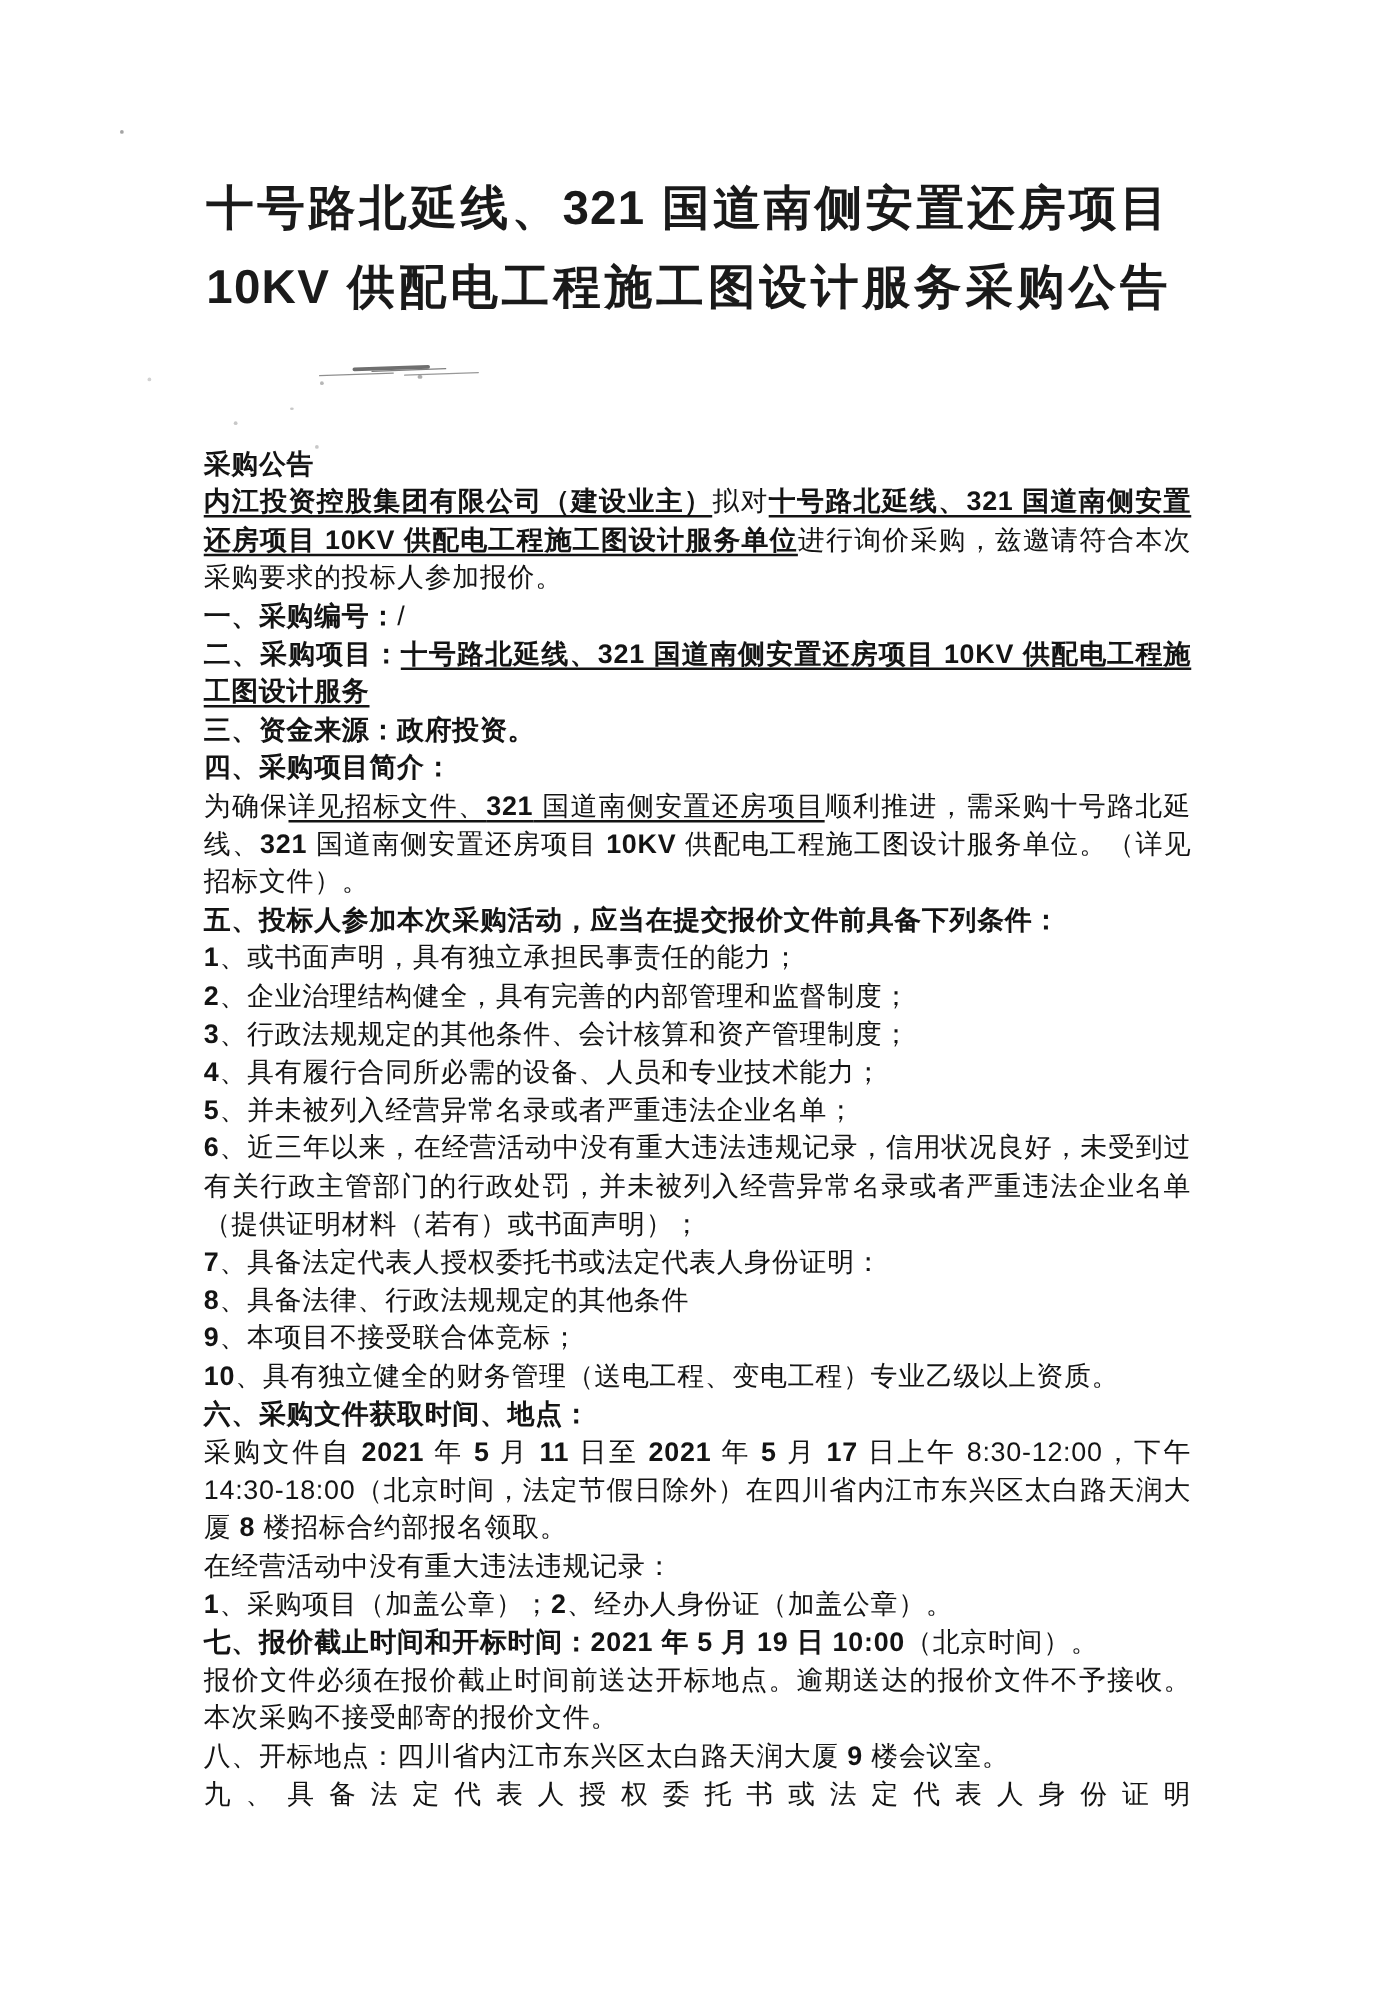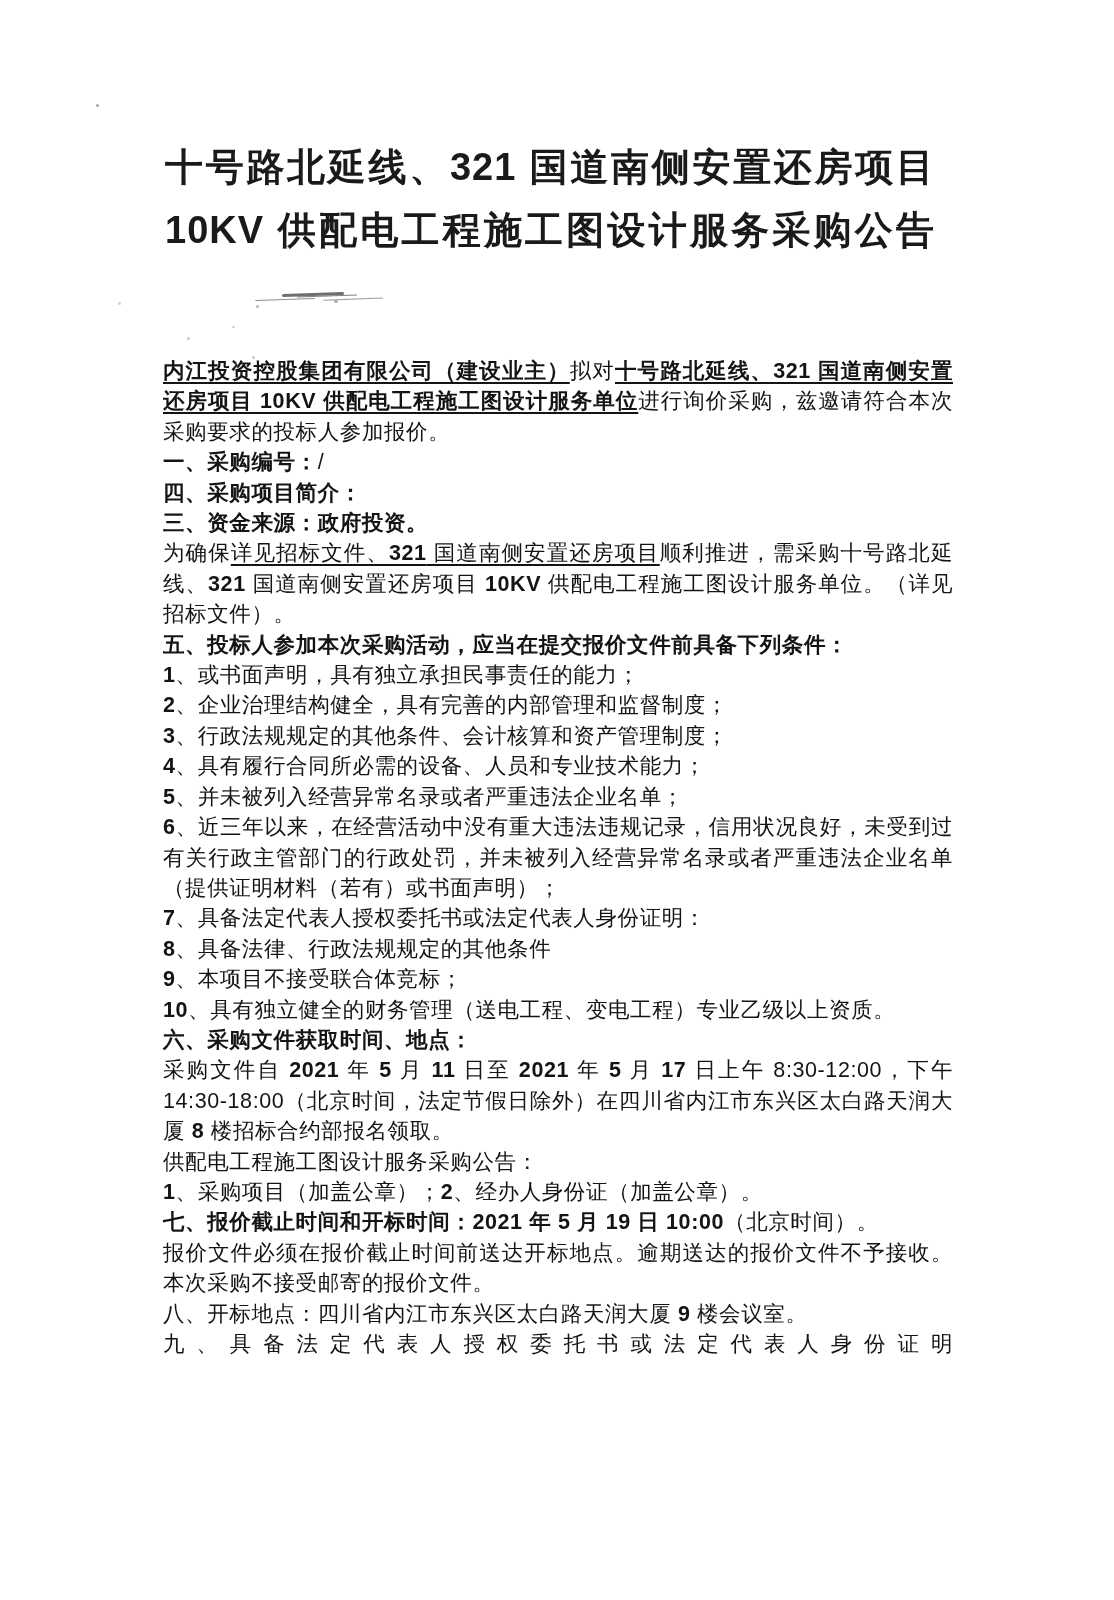--- a/index.html
+++ b/index.html
@@ -58,39 +58,41 @@
   <div class="speck" style="left:232px;top:326px;width:3px;height:2px;opacity:.3"></div>
   <div class="speck" style="left:252px;top:356px;width:3px;height:3px;opacity:.3"></div>
   <div class="speck" style="left:118px;top:302px;width:3px;height:3px;opacity:.25"></div>
 
   <div class="doc-title">
     <div class="title-line">十号路北延线、321 国道南侧安置还房项目</div>
     <div class="title-line">10KV 供配电工程施工图设计服务采购公告</div>
   </div>
 
   <div class="doc-body" id="doc-body">
+      <p><span class="b">采购公告</span></p>
       <p><span class="b u">内江投资控股集团有限公司（建设业主）</span><span>拟对</span><span class="b u">十号路北延线、321 国道南侧安置还房项目 10KV 供配电工程施工图设计服务单位</span><span>进行询价采购，兹邀请符合本次采购要求的投标人参加报价。</span></p>
       <p><span class="b">一、采购编号：</span><span>/</span></p>
+      <p><span class="b">二、采购项目：</span><span class="b u">十号路北延线、321 国道南侧安置还房项目 10KV 供配电工程施工图设计服务</span></p>
+      <p><span class="b">三、资金来源：政府投资。</span></p>
       <p><span class="b">四、采购项目简介：</span></p>
-      <p><span class="b">三、资金来源：政府投资。</span></p>
       <p><span>为确保</span><span class="u">详见招标文件、</span><span class="b u">321</span><span class="u"> 国道南侧安置还房项目</span><span>顺利推进，需采购十号路北延线、</span><span class="b">321</span><span> 国道南侧安置还房项目 </span><span class="b">10KV</span><span> 供配电工程施工图设计服务单位。（详见招标文件）。</span></p>
       <p><span class="b">五、投标人参加本次采购活动，应当在提交报价文件前具备下列条件：</span></p>
       <p><span class="b">1</span><span>、或书面声明，具有独立承担民事责任的能力；</span></p>
       <p><span class="b">2</span><span>、企业治理结构健全，具有完善的内部管理和监督制度；</span></p>
       <p><span class="b">3</span><span>、行政法规规定的其他条件、会计核算和资产管理制度；</span></p>
       <p><span class="b">4</span><span>、具有履行合同所必需的设备、人员和专业技术能力；</span></p>
       <p><span class="b">5</span><span>、并未被列入经营异常名录或者严重违法企业名单；</span></p>
       <p><span class="b">6</span><span>、近三年以来，在经营活动中没有重大违法违规记录，信用状况良好，未受到过有关行政主管部门的行政处罚，并未被列入经营异常名录或者严重违法企业名单（提供证明材料（若有）或书面声明）；</span></p>
       <p><span class="b">7</span><span>、具备法定代表人授权委托书或法定代表人身份证明：</span></p>
       <p><span class="b">8</span><span>、具备法律、行政法规规定的其他条件</span></p>
       <p><span class="b">9</span><span>、本项目不接受联合体竞标；</span></p>
       <p><span class="b">10</span><span>、具有独立健全的财务管理（送电工程、变电工程）专业乙级以上资质。</span></p>
       <p><span class="b">六、采购文件获取时间、地点：</span></p>
       <p><span>采购文件自 </span><span class="b">2021</span><span> 年 </span><span class="b">5</span><span> 月 </span><span class="b">11</span><span> 日至 </span><span class="b">2021</span><span> 年 </span><span class="b">5</span><span> 月 </span><span class="b">17</span><span> 日上午 8:30-12:00，下午 14:30-18:00（北京时间，法定节假日除外）在四川省内江市东兴区太白路天润大厦 </span><span class="b">8</span><span> 楼招标合约部报名领取。</span></p>
-      <p><span>供配电工程施工图设计服务采购公告：</span></p>
+      <p><span>在经营活动中没有重大违法违规记录：</span></p>
       <p><span class="b">1</span><span>、采购项目（加盖公章）；</span><span class="b">2</span><span>、经办人身份证（加盖公章）。</span></p>
       <p><span class="b">七、报价截止时间和开标时间：2021 年 5 月 19 日 10:00</span><span>（北京时间）。</span></p>
       <p><span>报价文件必须在报价截止时间前送达开标地点。逾期送达的报价文件不予接收。本次采购不接受邮寄的报价文件。</span></p>
       <p><span>八、开标地点：四川省内江市东兴区太白路天润大厦 </span><span class="b">9</span><span> 楼会议室。</span></p>
       <p class="spread"><span>九、具备法定代表人授权委托书或法定代表人身份证明</span></p>
     </div>
 
 </div>
 
 </body></html>

